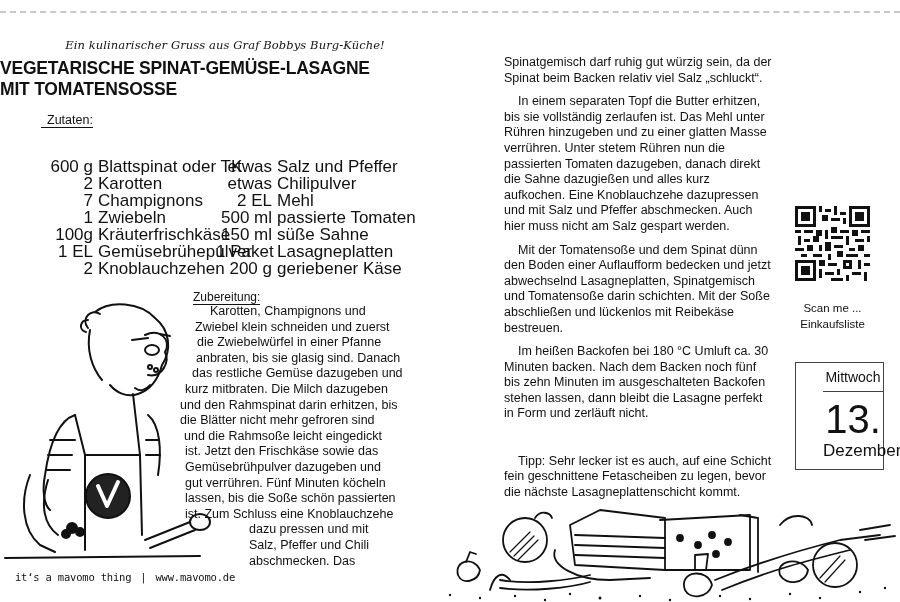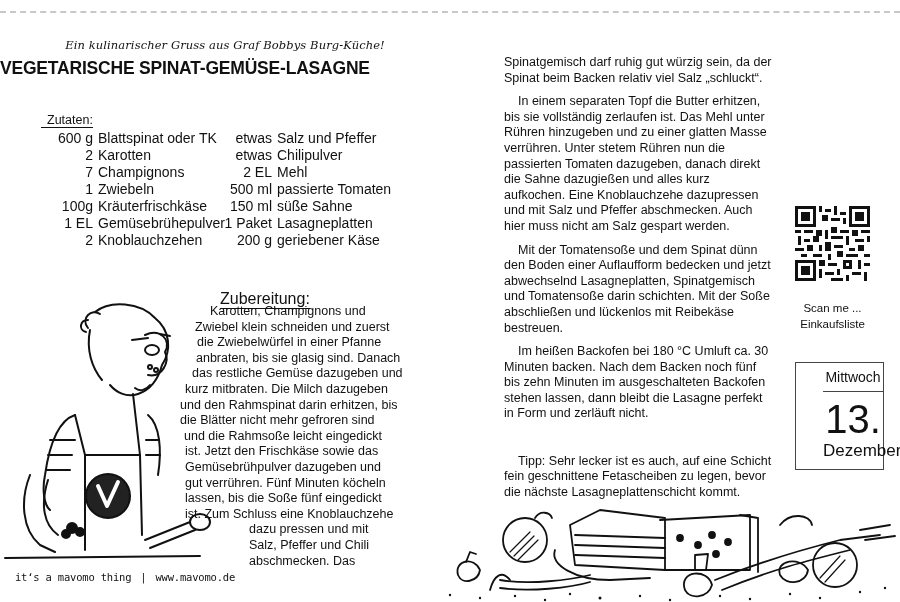--- a/index.html
+++ b/index.html
@@ -10,29 +10,29 @@
   .greeting { position: absolute; left: 0; width: 450px; top: 38px; text-align: center;
               font-family: "DejaVu Serif", "Liberation Serif", serif; font-style: italic;
               font-size: 11.5px; letter-spacing: 0.1px; }
   .title { position: absolute; left: 0; width: 450px; top: 58px; text-align: left;
            font-family: "Liberation Sans", sans-serif; font-weight: bold; font-size: 17.5px;
            line-height: 21px; letter-spacing: -0.2px; }
   .zutaten-head { position: absolute; left: 47px; top: 113px; font-size: 12.5px;
                   font-family: "Liberation Sans", sans-serif; }
   .zutaten-head::after { content: ""; position: absolute; left: -6px; right: 0; bottom: -1px;
                          border-bottom: 1.3px solid #111; }
-  .ing { position: absolute; font-family: "Liberation Sans", sans-serif; font-size: 14px;
-         line-height: 17px; }
+  .ing { position: absolute; font-family: "Liberation Sans", sans-serif; font-size: 17px;
+         line-height: 17px; margin-top: 28px; }
   .ing-row { display: flex; white-space: nowrap; }
   .ing-qty { text-align: right; padding-right: 5px; }
   .ing-left { left: 30px; top: 130px; }
   .ing-left .ing-qty { width: 63px; }
   .ing-right { left: 216px; top: 130px; }
   .ing-right .ing-qty { width: 56px; }
-  .prep-head { position: absolute; left: 220px; top: 290px; font-size: 16px;
+  .prep-head { position: absolute; left: 193px; top: 290px; font-size: 12px;
                font-family: "Liberation Sans", sans-serif; }
   .prep-head::after { content: ""; position: absolute; left: 0; right: 0; bottom: -1px;
                       border-bottom: 1.3px solid #111; }
   .prep { position: absolute; left: 0; top: 0; font-family: "Liberation Sans", sans-serif;
           font-size: 12.5px; line-height: 15.6px; white-space: nowrap; }
   .prep span { position: absolute; }
   .footer { position: absolute; left: 15px; top: 571px; font-family: "DejaVu Sans Mono", "Liberation Mono", monospace;
             font-size: 10.5px; white-space: nowrap; letter-spacing: -0.2px; }
   .footer .sep { margin: 0 9px; }
   .right-text { position: absolute; left: 496px; top: 47px; width: 285px;
@@ -54,20 +54,21 @@
   svg { position: absolute; overflow: visible; }
 </style>
 </head>
 <body>
 
 <div class="cutline"></div>
 
 <div class="greeting">Ein kulinarischer Gruss aus Graf Bobbys Burg-Küche!</div>
 <div class="title">
   <div>VEGETARISCHE SPINAT-GEMÜSE-LASAGNE</div>
+  <div>MIT TOMATENSOSSE</div>
 </div>
 
 <div class="zutaten-head">Zutaten:</div>
 
 <div class="ing ing-left">
   <div class="ing-row">
       <span class="ing-qty">600 g</span>
       <span>Blattspinat oder TK</span>
     </div>
   <div class="ing-row">
@@ -171,21 +172,21 @@
   <span style="left:197px;top:335.2px;">die Zwiebelwürfel in einer Pfanne</span>
   <span style="left:196px;top:350.8px;">anbraten, bis sie glasig sind. Danach</span>
   <span style="left:192px;top:366.4px;">das restliche Gemüse dazugeben und</span>
   <span style="left:185px;top:382px;">kurz mitbraten. Die Milch dazugeben</span>
   <span style="left:180px;top:397.6px;">und den Rahmspinat darin erhitzen, bis</span>
   <span style="left:180px;top:413.2px;">die Blätter nicht mehr gefroren sind</span>
   <span style="left:184px;top:428.8px;">und die Rahmsoße leicht eingedickt</span>
   <span style="left:185px;top:444.4px;">ist. Jetzt den Frischkäse sowie das</span>
   <span style="left:185px;top:460px;">Gemüsebrühpulver dazugeben und</span>
   <span style="left:185px;top:475.6px;">gut verrühren. Fünf Minuten köcheln</span>
-  <span style="left:185px;top:491.2px;">lassen, bis die Soße fünf eingedickt</span>
+  <span style="left:185px;top:491.2px;">lassen, bis die Soße schön passierten</span>
   <span style="left:185px;top:506.8px;">ist. Zum Schluss eine Knoblauchzehe</span>
   <span style="left:249px;top:522.4px;">dazu pressen und mit</span>
   <span style="left:249px;top:538px;">Salz, Pfeffer und Chili</span>
   <span style="left:249px;top:553.6px;">abschmecken. Das</span>
 </div>
 
 <div class="footer">
   <span>it‘s a mavomo thing</span><span class="sep">|</span><span>www.mavomo.de</span>
 </div>
 

